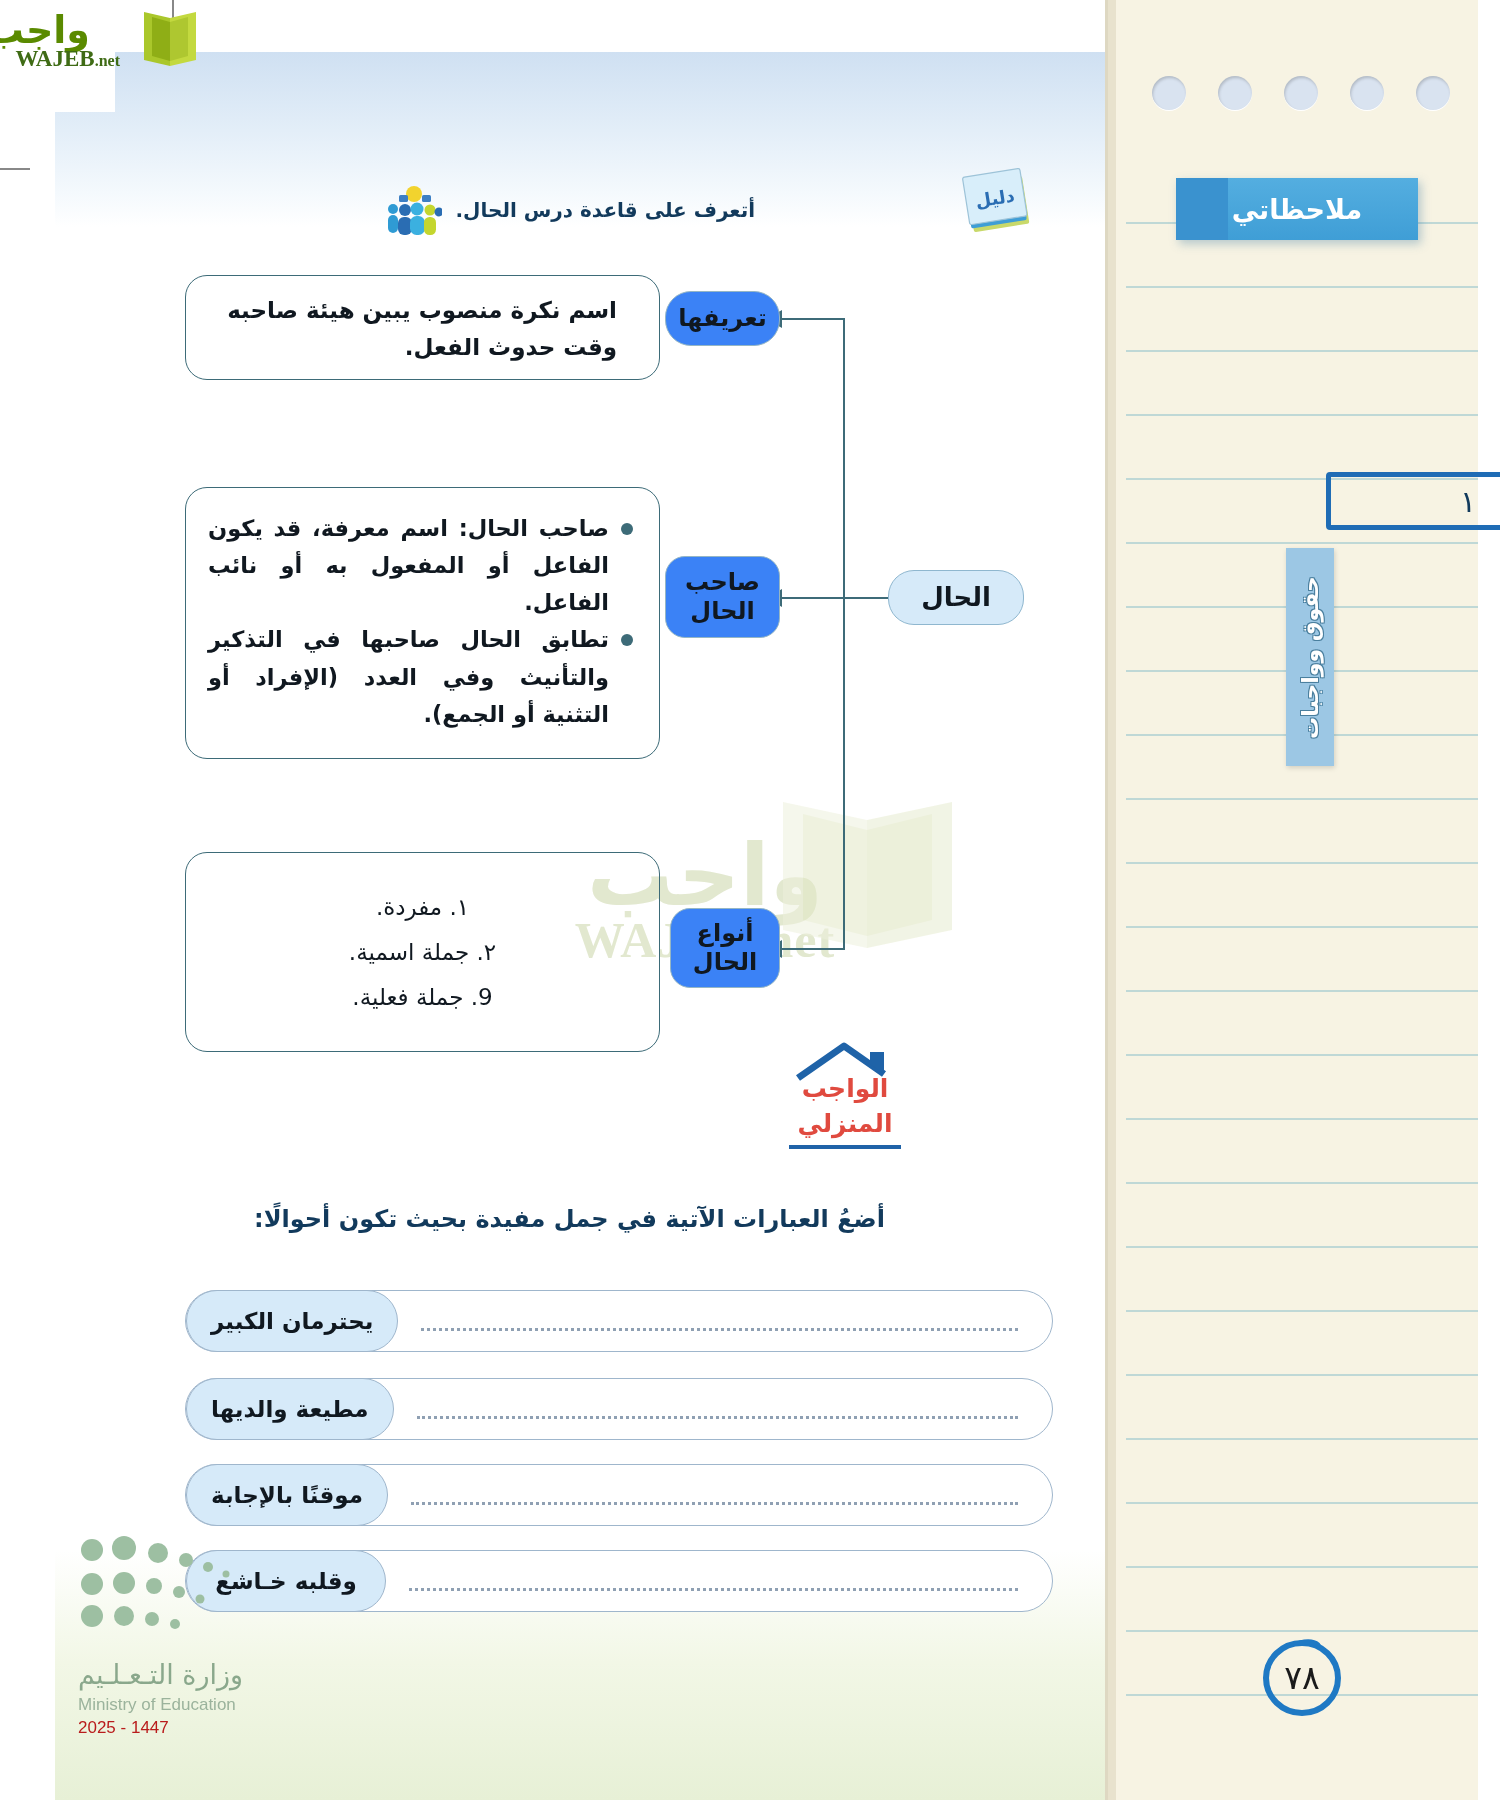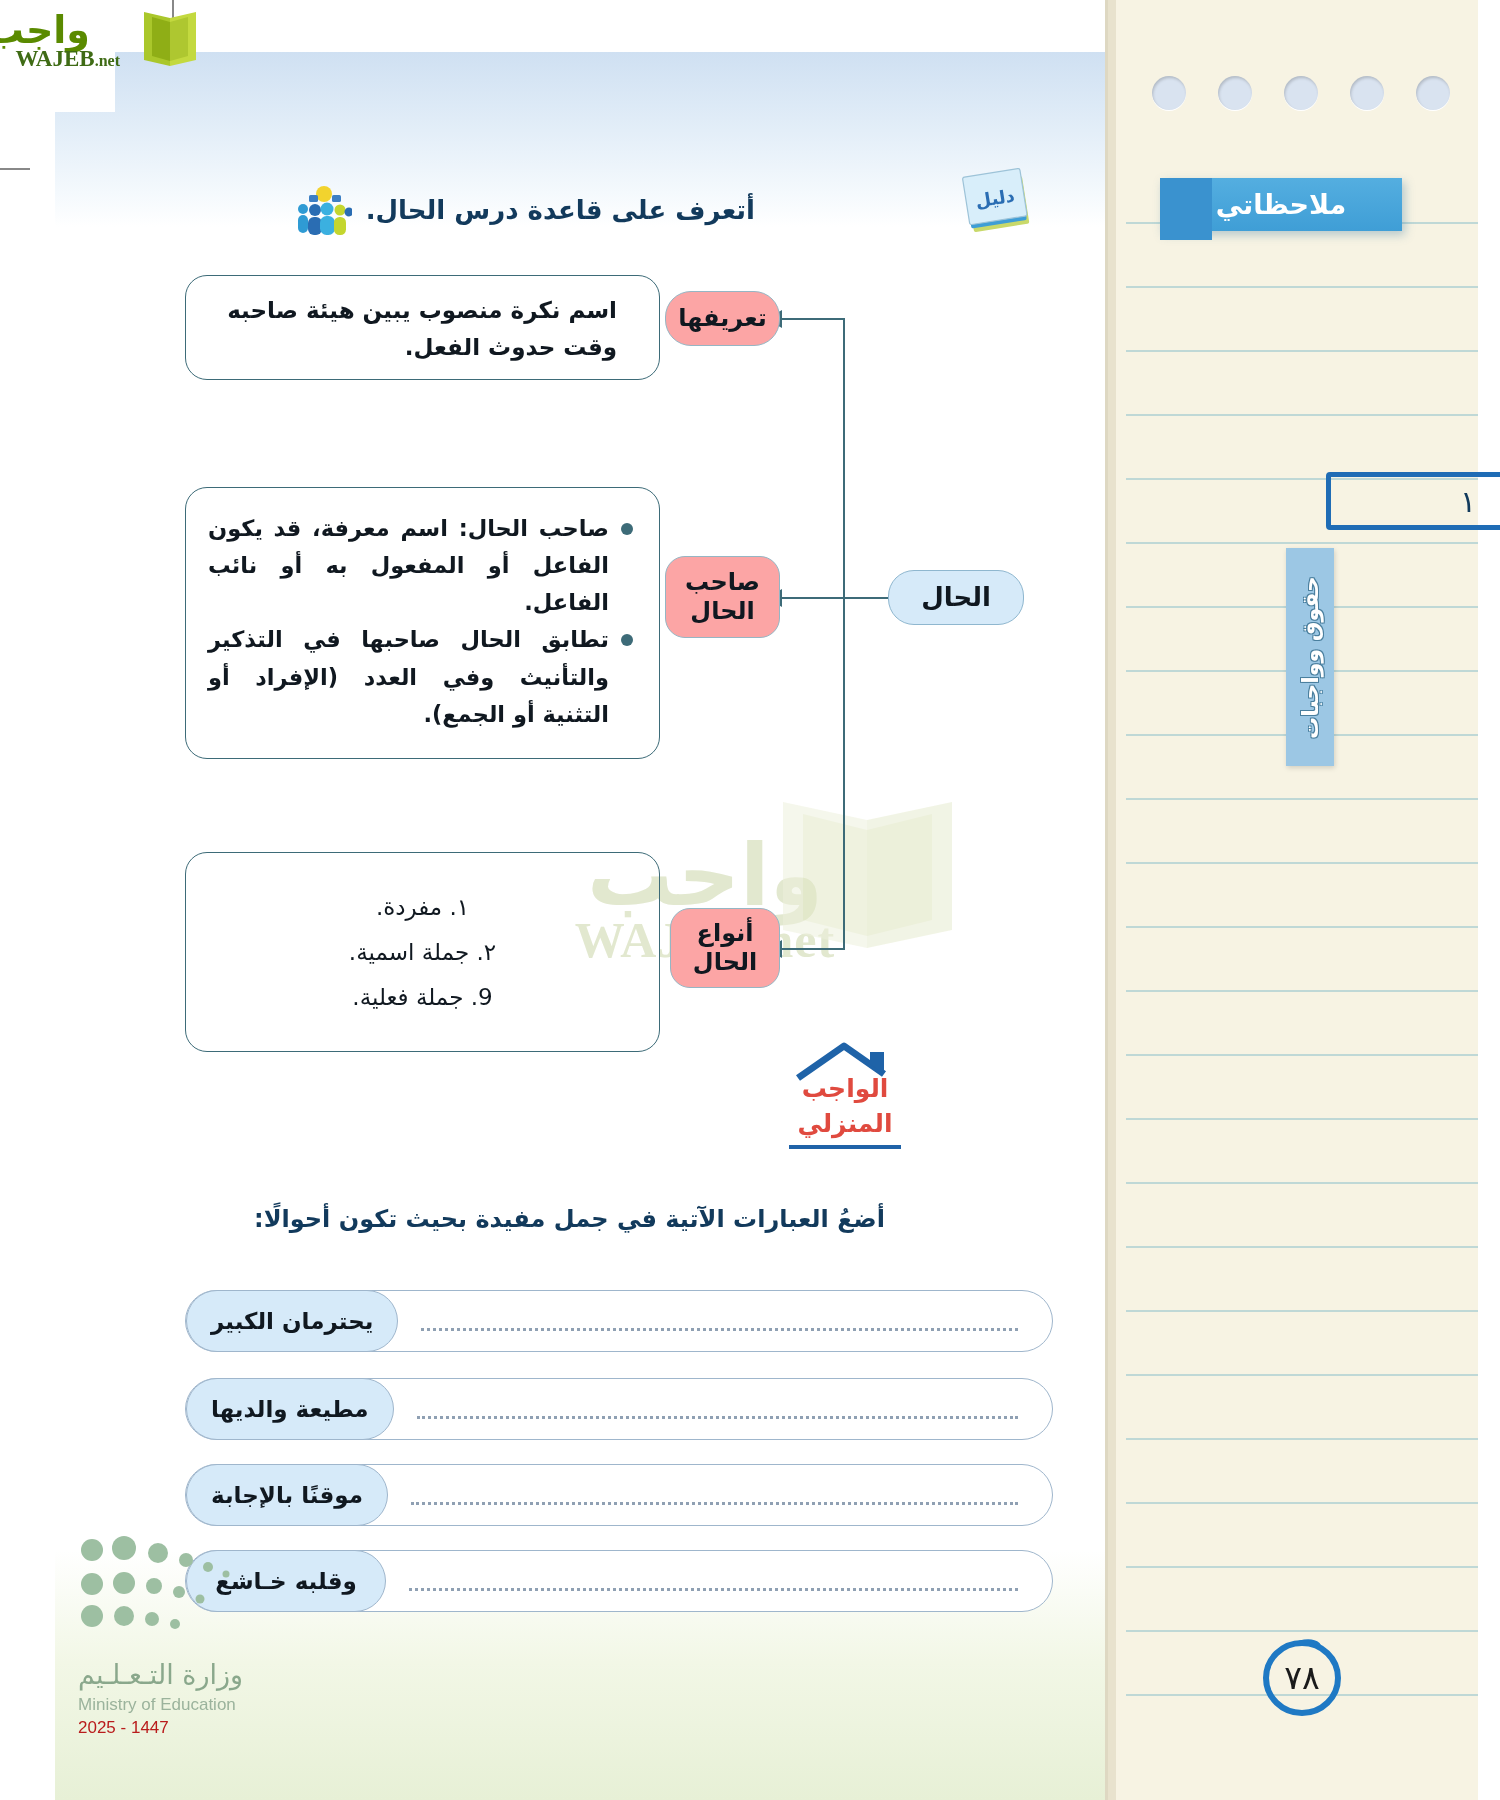--- a/index.html
+++ b/index.html
@@ -55,41 +55,41 @@
   }
   .wm-wajeb .w1 { font-size:86px; font-family:"DejaVu Sans", sans-serif; }
   .wm-wajeb .w2 { font-size:50px; font-family:"Liberation Serif", serif; letter-spacing:1px; }
 
   
   .head-row {
     position:absolute; right:350px; top:185px; display:flex; align-items:center; gap:14px;
     direction: rtl;
   }
   .head-title {
-    font-size: 26px; font-weight:700; color:#123a5c;
+    font-size: 20px; font-weight:700; color:#123a5c;
     font-family:"DejaVu Sans", sans-serif; white-space:nowrap;
   }
   .head-people { width: 56px; height: 50px; }
   .guide-card { position:absolute; left:960px; top:168px; }
 
   
   .diagram { position:absolute; left:0; top:0; width:1105px; height:1070px; }
   .spine {
     position:absolute; left:843px; top:318px; width:2px; height:632px; background:#3d6b78;
   }
   .conn { position:absolute; height:2px; background:#3d6b78; }
   .arrow-head {
     position:absolute; width:0; height:0;
     border-top:9px solid transparent; border-bottom:9px solid transparent;
     border-right:16px solid #3d6b78;
   }
 
   .lbl-box {
     position:absolute; display:flex; align-items:center; justify-content:center;
-    border:1.6px solid #95b6c4; border-radius:26px; background:#fca5a5;
+    border:1.6px solid #95b6c4; border-radius:26px; background:#3b82f6;
     font-family:"DejaVu Sans", sans-serif; font-weight:700; color:#101820;
     text-align:center; line-height:1.22;
   }
   .lbl-box.filled { background:#d6eaf9; border-color:#8fb7cf; }
 
   .txt-box {
     position:absolute; border:1.8px solid #3d6b78; border-radius:22px; background:transparent;
     font-family:"DejaVu Sans", sans-serif; color:#101820; direction:rtl; text-align:right;
   }
   .txt-box p { font-size:23px; font-weight:700; line-height:1.62; }
@@ -148,21 +148,21 @@
     background:#f7f3e3; border-left:3px solid #ded8c2;
   }
   .nb-edge { position:absolute; left:0; top:0; width:8px; height:1800px; background:#e8e2cd; }
   .nb-right-white { position:absolute; right:0; top:0; width:22px; height:1800px; background:#ffffff; }
   .nb-line { position:absolute; left:18px; width:352px; height:1.6px; background:#bfd8d6; }
   .punch {
     position:absolute; width:34px; height:34px; border-radius:50%;
     background:#d9e3f0; box-shadow: inset 1px 2px 3px rgba(0,0,0,.18), 0 1px 0 #fff;
   }
   .nb-tab {
-    position:absolute; left:52px; top:178px; width:242px; height:53px;
+    position:absolute; left:68px; top:178px; width:242px; height:62px;
     background:linear-gradient(180deg,#54aee0 0%, #3f9ed6 100%);
     display:flex; align-items:center; justify-content:center;
     box-shadow: 3px 4px 9px rgba(60,120,160,.35);
   }
   .nb-tab-dark { position:absolute; left:0; top:0; width:52px; height:62px; background:#3a92cf; }
   .nb-tab-txt {
     position:relative; color:#ffffff; font-size:27px; font-weight:700;
     font-family:"DejaVu Sans", sans-serif; letter-spacing:2px;
   }
   .nb-num-box {

